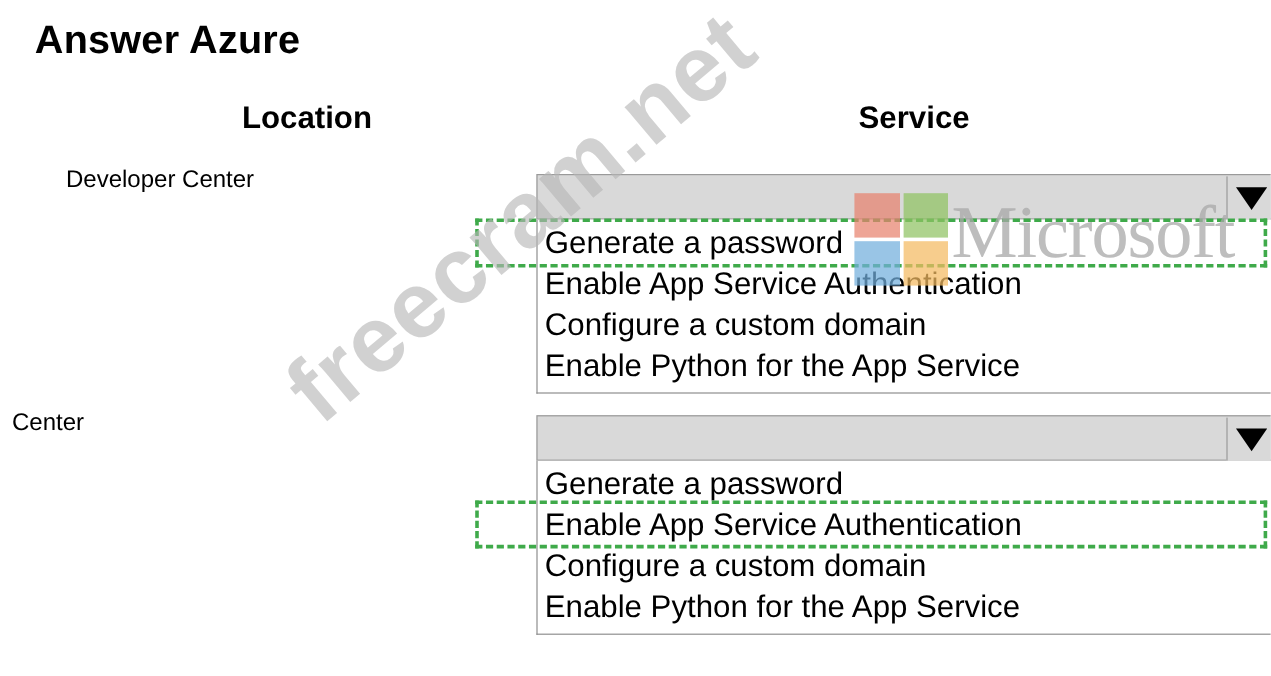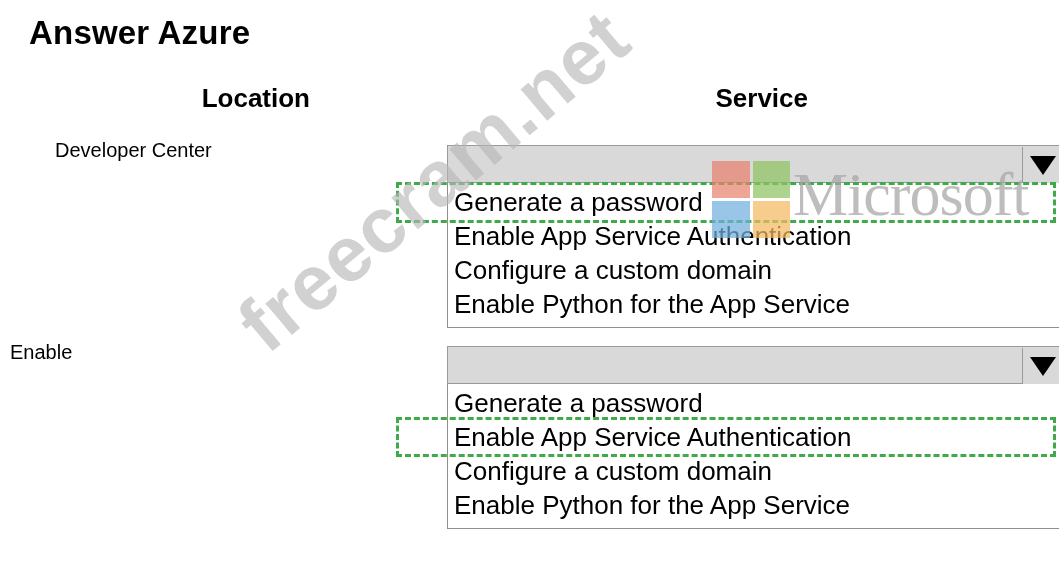--- a/index.html
+++ b/index.html
@@ -202,21 +202,21 @@
 <body>
 
 <div id="screen">
 
   <div id="page-title">Answer Azure</div>
 
   <div id="header-location" class="col-header">Location</div>
   <div id="header-action" class="col-header">Service</div>
 
   <div id="loc-dev-center" class="loc-label">Developer Center</div>
-  <div id="loc-azure" class="loc-label">Enable</div>
+  <div id="loc-azure" class="loc-label">Center</div>
 
   <div id="dropdown-1" class="dropdown">
     <div class="dropdown-closed">
       <span class="dropdown-value"></span>
       <span class="dropdown-arrow-btn">
         <span class="caret"></span>
       </span>
     </div>
     <div class="dropdown-list">
       <div class="dropdown-option">Generate a password</div>

